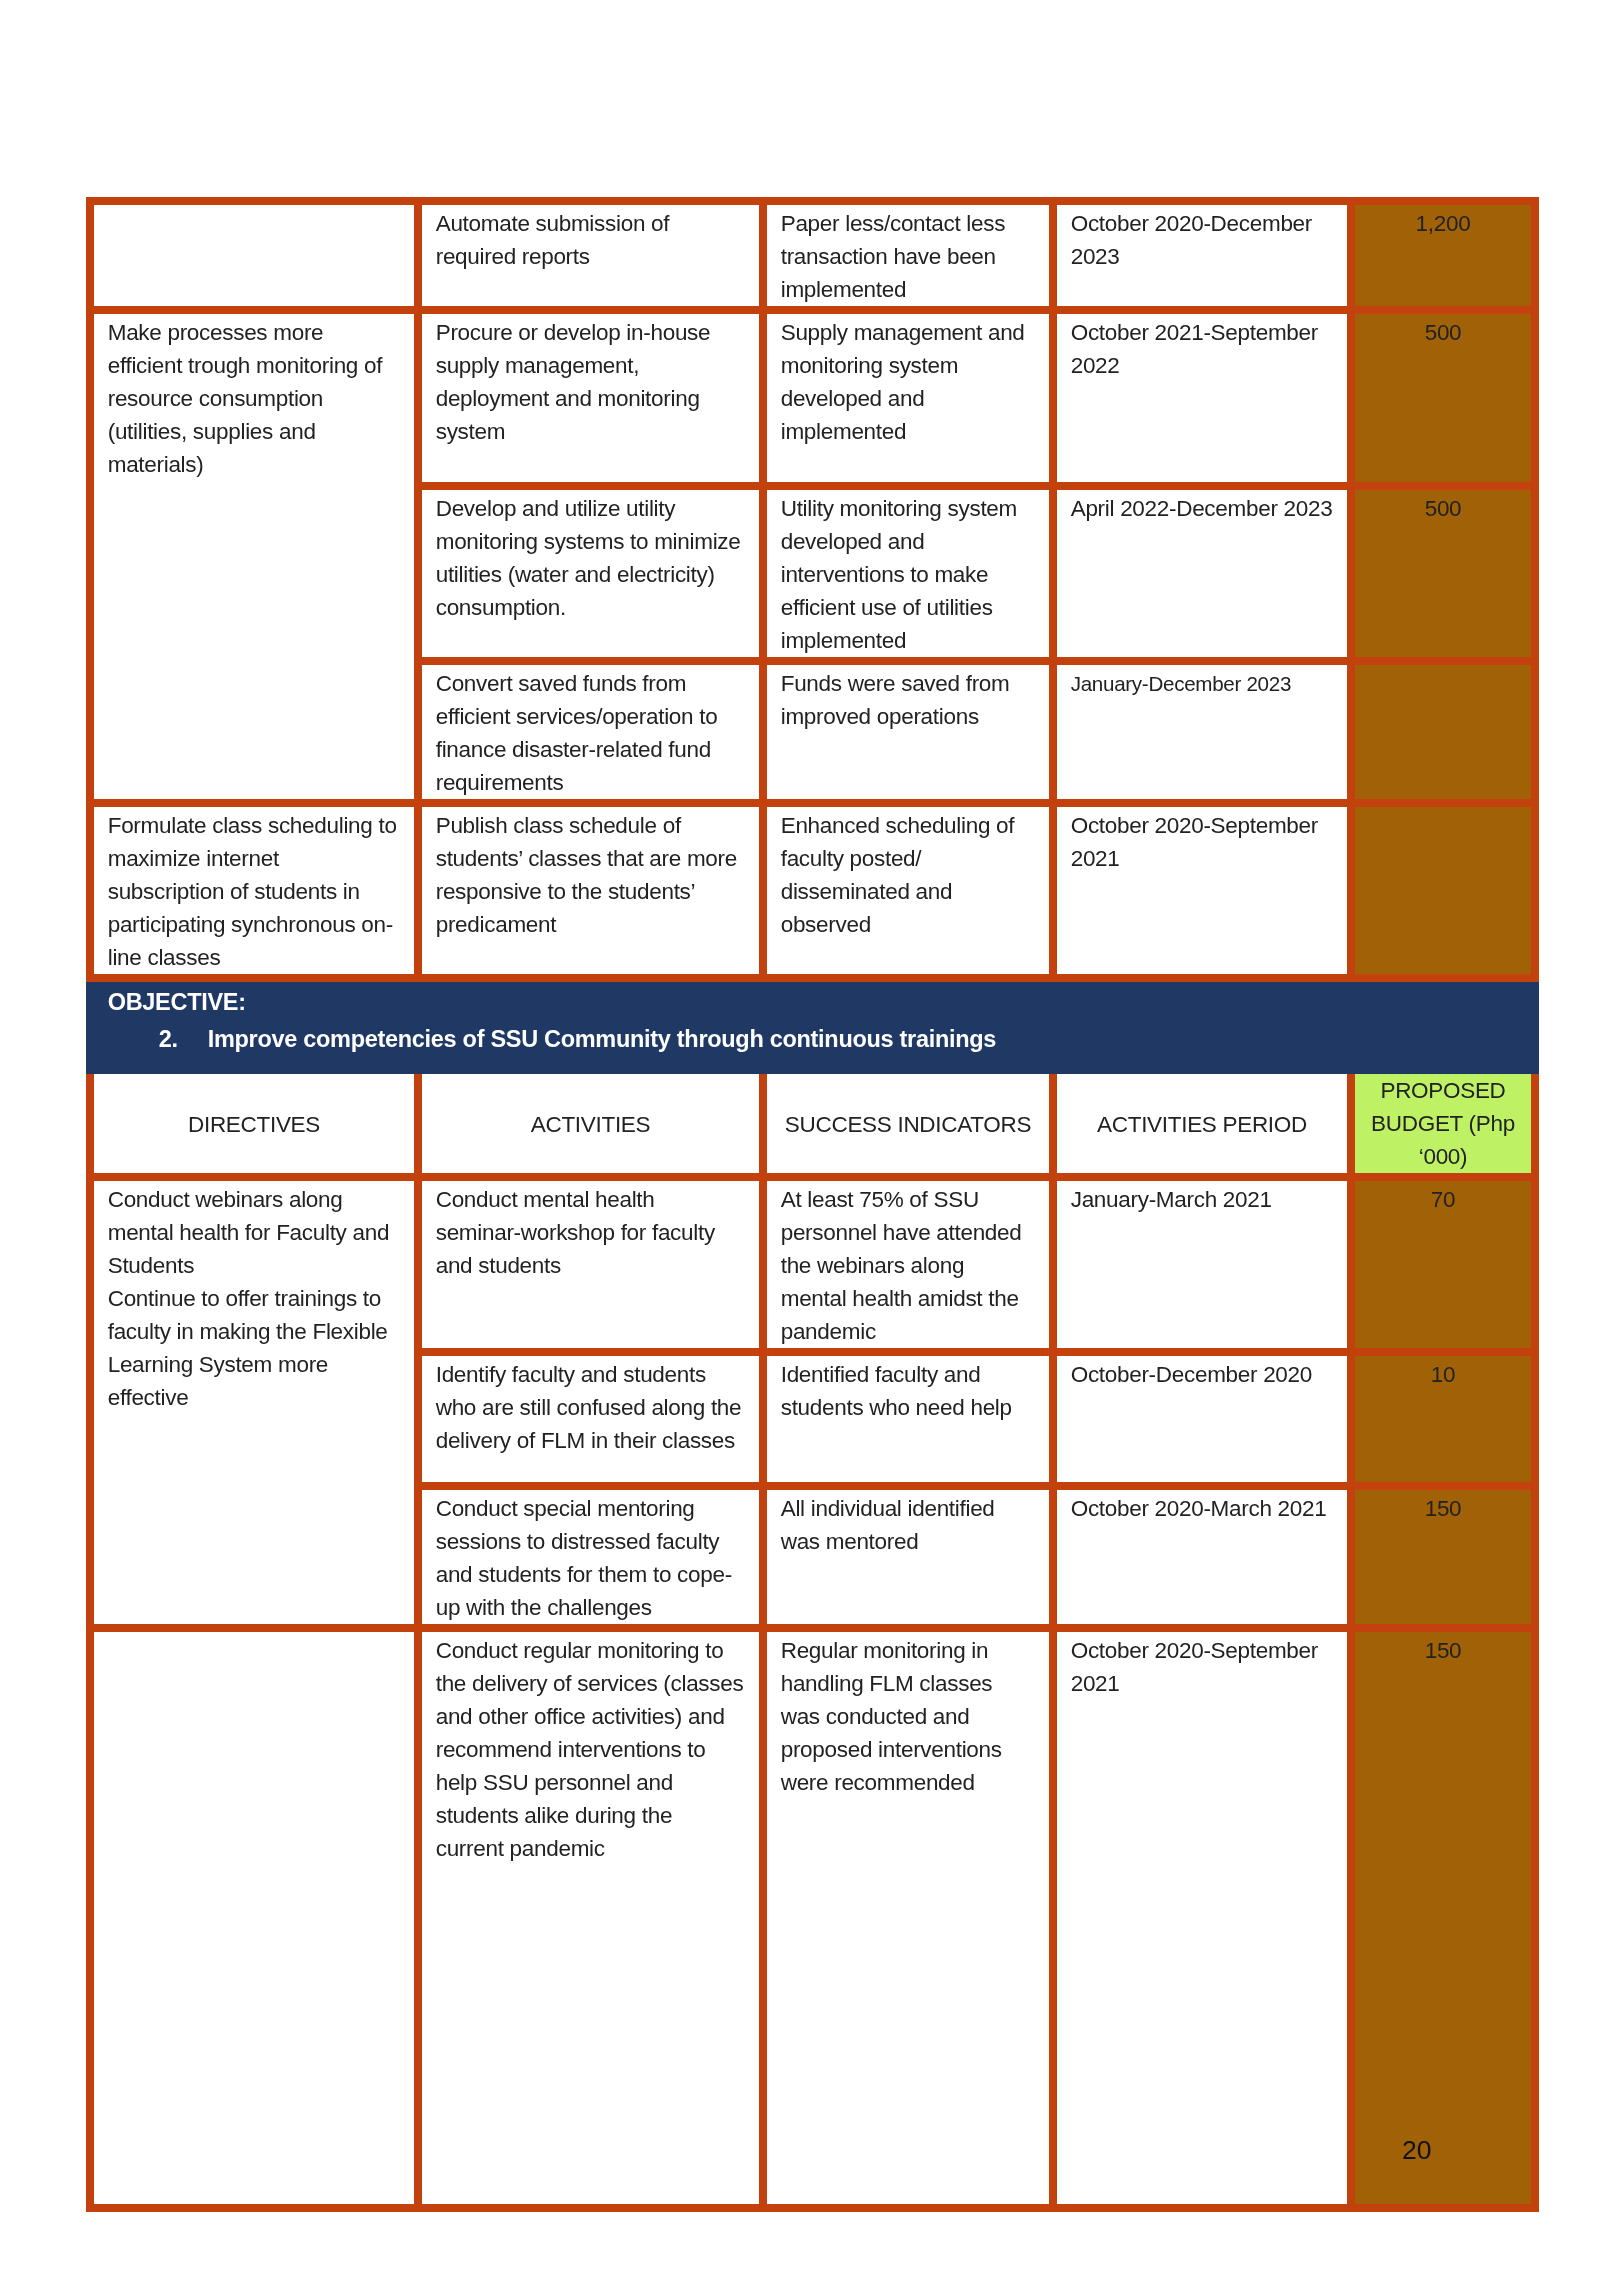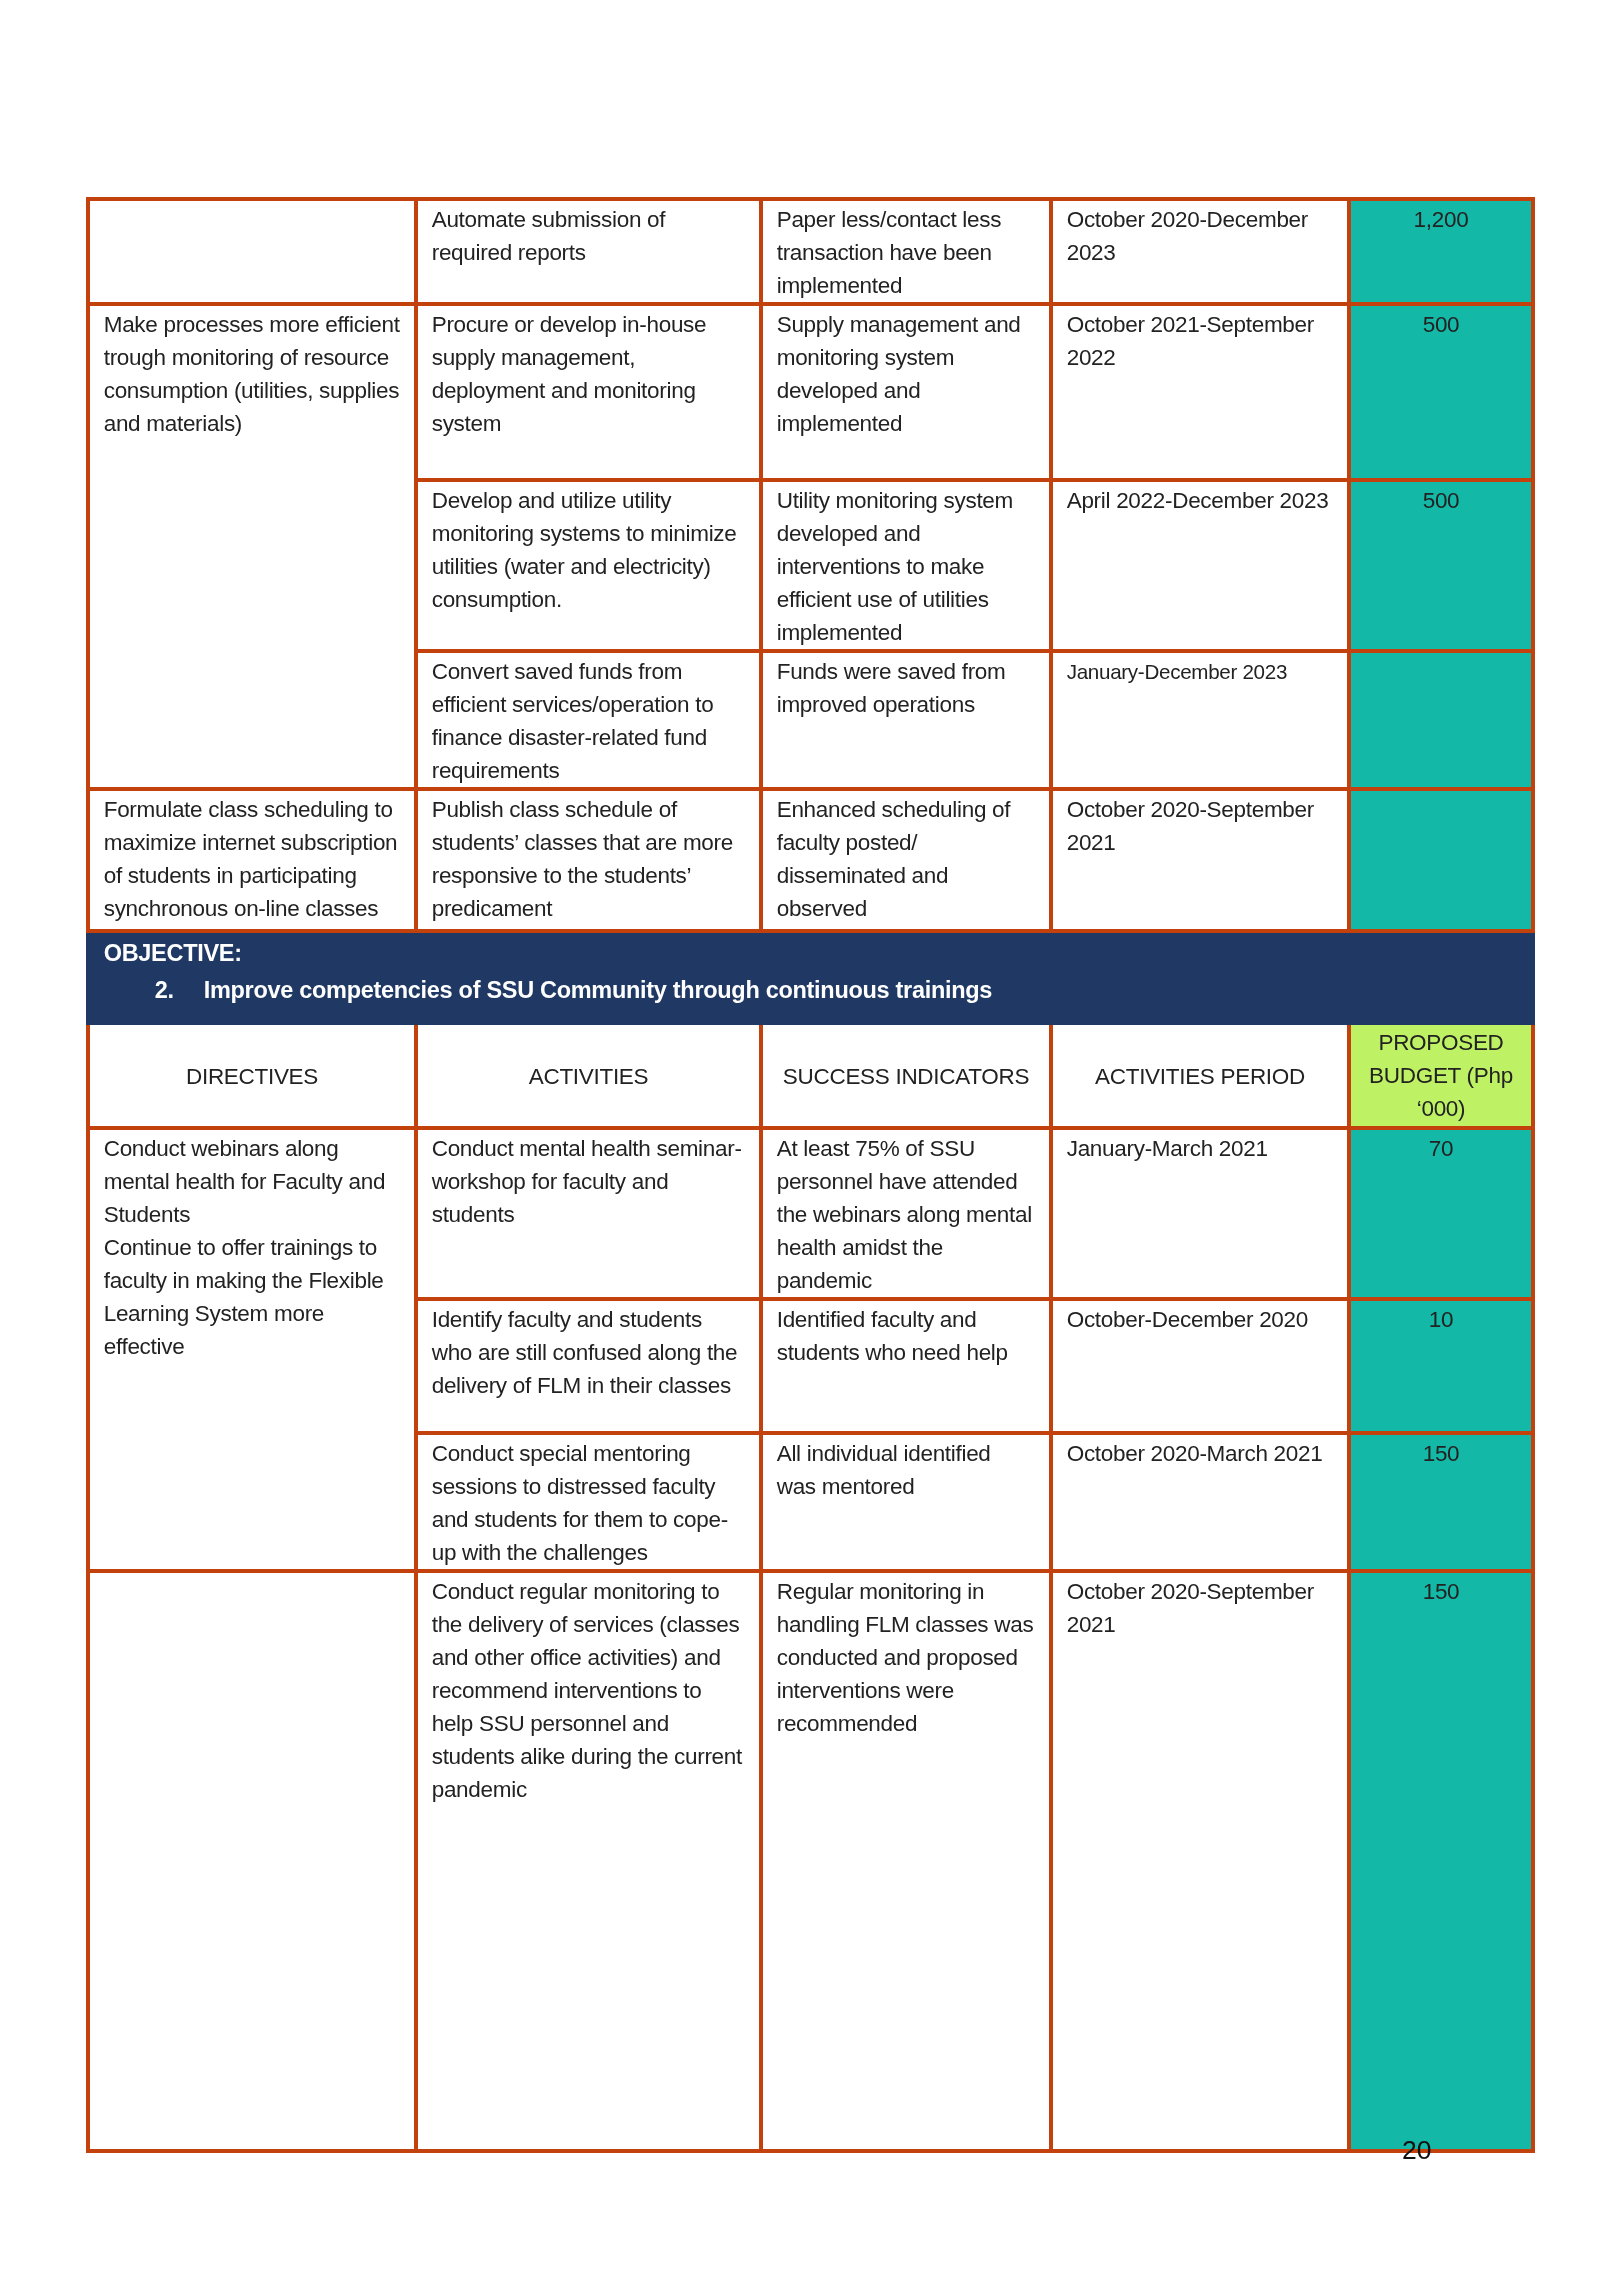--- a/index.html
+++ b/index.html
@@ -1,24 +1,24 @@
 <!DOCTYPE html>
 <html><head>
 <meta charset="utf-8">
 <style>
   html, body { margin: 0; padding: 0; background: #ffffff; }
   body { width: 1621px; height: 2293px; position: relative; overflow: hidden;
          font-family: "Liberation Sans", sans-serif; color: #1a1a1a; }
   table.plan { position: absolute; left: 86px; top: 197px; width: 1446px;
                border-collapse: collapse; table-layout: fixed; }
-  table.plan td { border: 4px solid #c2410c; vertical-align: top; padding: 2px 13.7px 0 13.7px;
+  table.plan td { border: 8px solid #c2410c; vertical-align: top; padding: 2px 13.7px 0 13.7px;
                   font-size: 22.5px; line-height: 33px; letter-spacing: -0.3px; color: #222; }
   col.c1 { width: 328px; } col.c2 { width: 345px; } col.c3 { width: 290px; }
   col.c4 { width: 298px; } col.c5 { width: 184px; }
-  td.budget { background: #14b8a6; text-align: center; }
+  td.budget { background: #a16207; text-align: center; }
   td.budget-head { background: #bef264; text-align: center; vertical-align: middle !important;
                    color: #111; }
   td.head { text-align: center; vertical-align: middle !important; color: #111; }
   tr.obj td { background: #1f3864; color: #ffffff; font-weight: bold; font-size: 23.5px;
               line-height: 37px; padding: 2px 13.7px 3.9px 13.7px; border-color: #1f3864; }
   .obj-goal { padding-left: 51px; }
   .obj-goal .num { display: inline-block; width: 49px; }
   .page-num { position: absolute; left: 1402px; top: 2135px; font-size: 26.5px; color: #111; }
   .cell-line { display: block; }
 </style>

